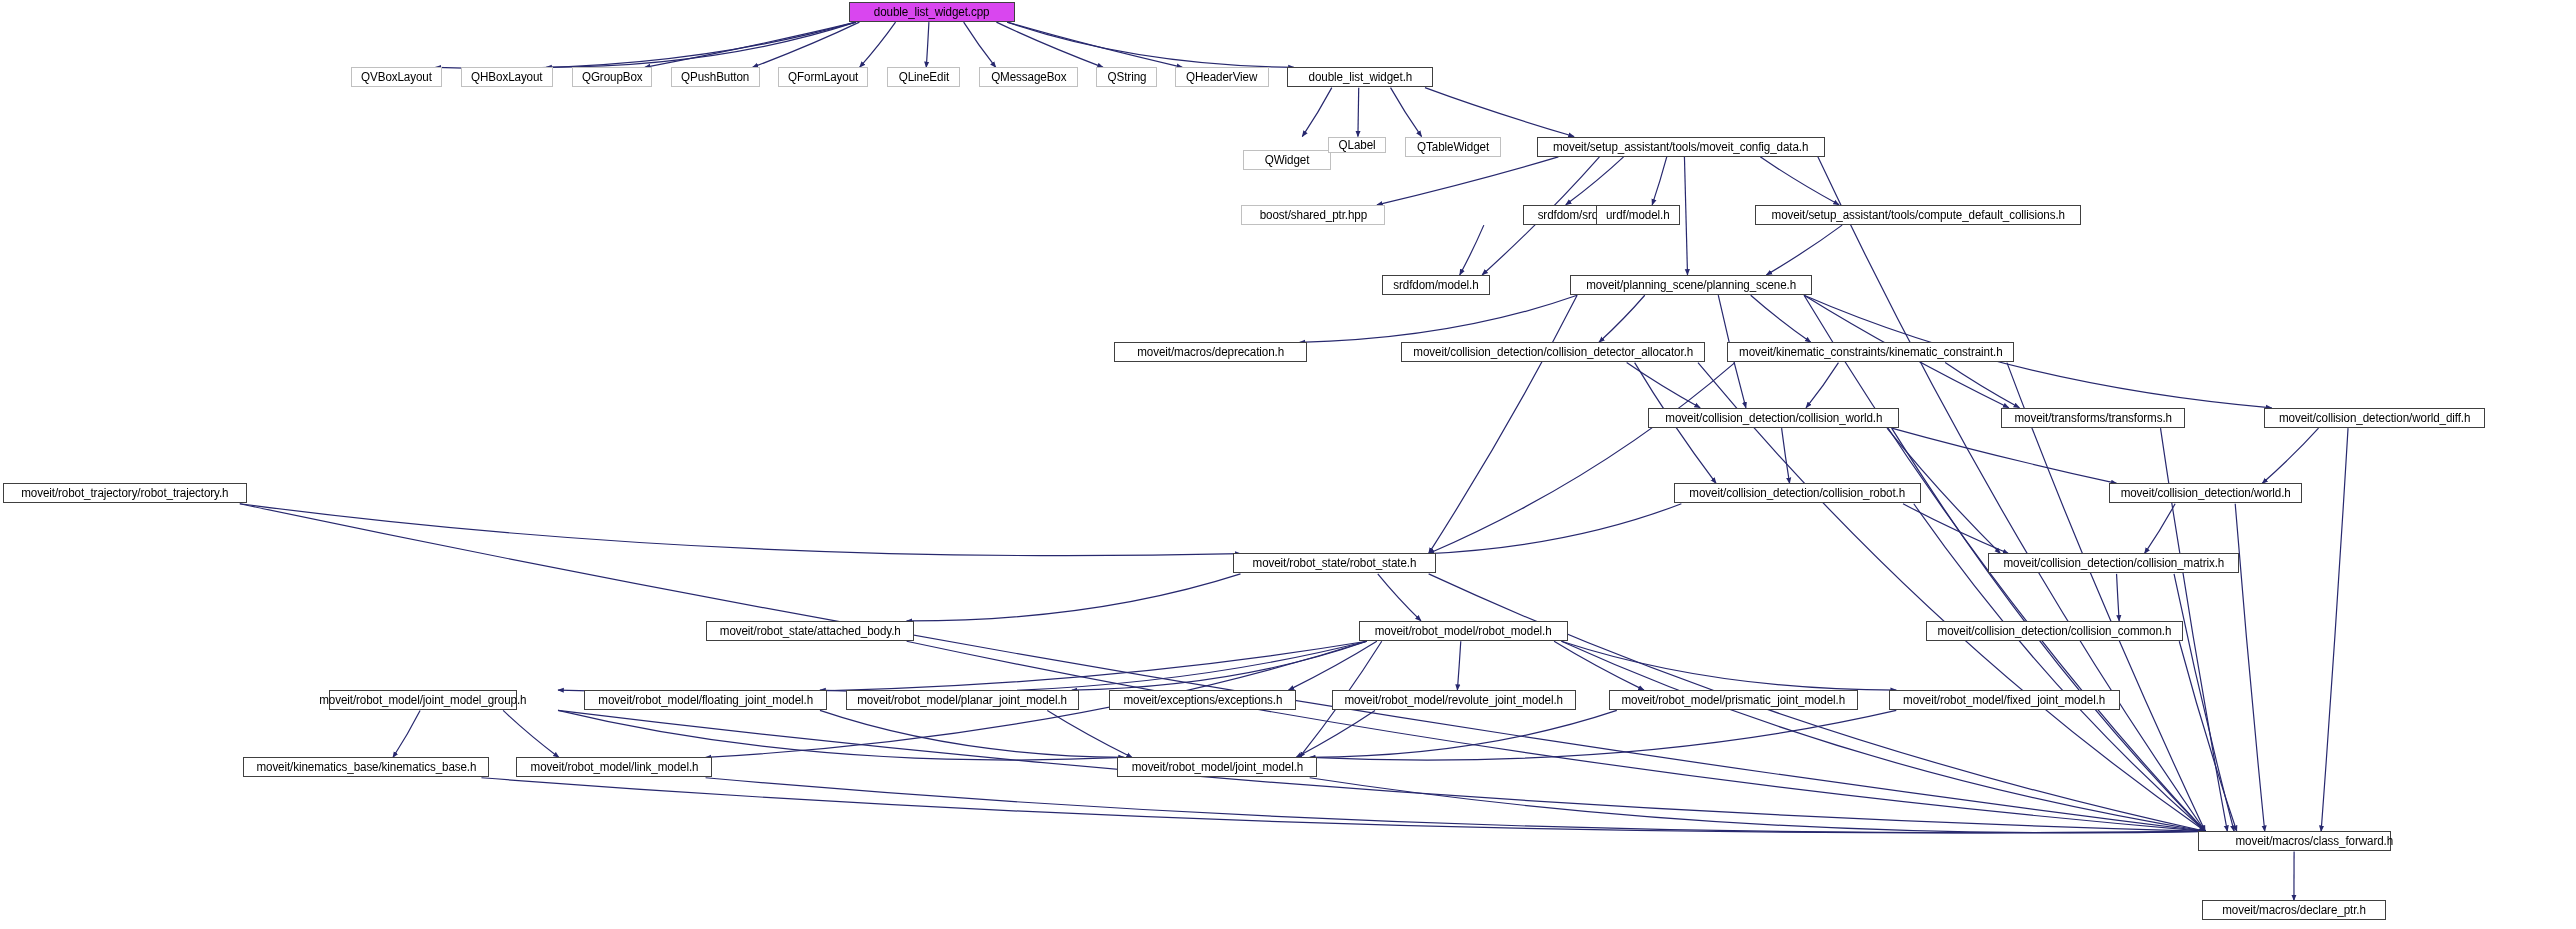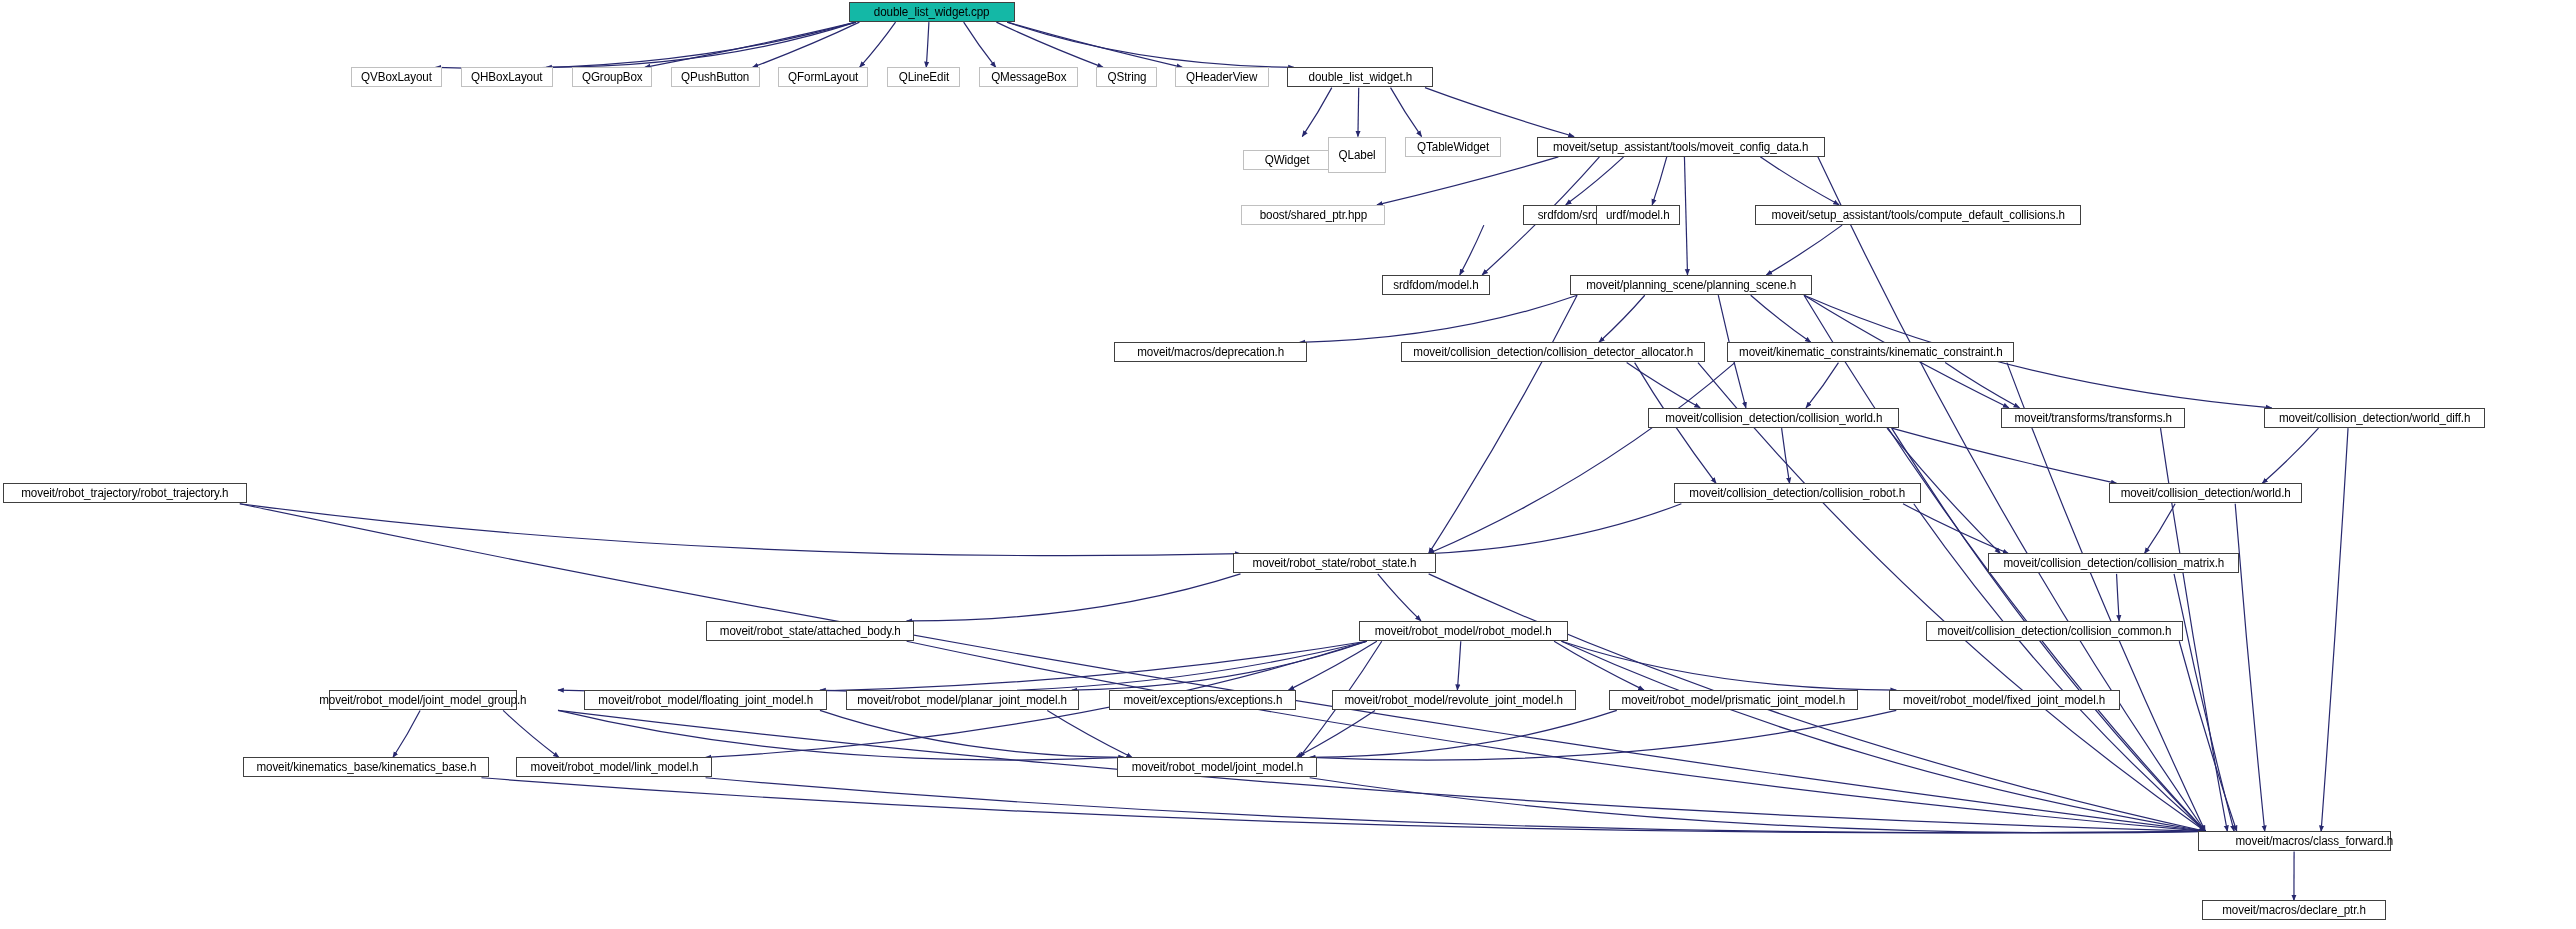--- a/index.html
+++ b/index.html
@@ -4,21 +4,21 @@
 <style>
   html,body{margin:0;padding:0;background:#ffffff;}
   #canvas{position:relative;width:2576px;height:930px;background:#ffffff;
           font-family:"Liberation Sans", sans-serif;overflow:hidden;}
   #edges{position:absolute;left:0;top:0;width:2576px;height:930px;pointer-events:none;}
   .node{position:absolute;box-sizing:border-box;display:flex;align-items:center;
         justify-content:center;white-space:nowrap;background:#ffffff;
         font-size:12px;line-height:1;color:#000000;letter-spacing:-0.1px;}
   .node.thin{border:0.9px solid #c0c0c0;}
   .node.thick{border:0.9px solid #404040;}
-  .node.root{border:0.9px solid #404040;background:#14b8a6;}
+  .node.root{border:0.9px solid #404040;background:#d946ef;}
   .node span{display:block;transform:scaleX(0.97);}
 </style>
 </head>
 <body>
 
 <div id="canvas">
   <svg id="edges" viewBox="0 0 2793 1008" preserveAspectRatio="none">
       <defs>
         <marker id="ah" viewBox="0 0 10 10" refX="9" refY="5" markerWidth="7" markerHeight="7" orient="auto-start-reverse" markerUnits="userSpaceOnUse">
           <path d="M0,1 L10,5 L0,9 z" fill="#27286e"></path>
@@ -137,21 +137,21 @@
       </div>
       <div class="node thin" style="left: 1175px; top: 67px; width: 94px; height: 20px;">
         <span>QHeaderView</span>
       </div>
       <div class="node thick" style="left: 1287px; top: 67px; width: 146px; height: 20px;">
         <span>double_list_widget.h</span>
       </div>
       <div class="node thin" style="left: 1243px; top: 150px; width: 88px; height: 20px;">
         <span>QWidget</span>
       </div>
-      <div class="node thin" style="left: 1328px; top: 137px; width: 58px; height: 36px; text-align: center;">
+      <div class="node thin" style="left: 1328px; top: 137px; width: 58px; height: 16px; text-align: center;">
         <span>QLabel</span>
       </div>
       <div class="node thin" style="left: 1405px; top: 137px; width: 96px; height: 20px;">
         <span>QTableWidget</span>
       </div>
       <div class="node thick" style="left: 1537px; top: 137px; width: 288px; height: 20px;">
         <span>moveit/setup_assistant/tools/moveit_config_data.h</span>
       </div>
       <div class="node thin" style="left: 1241px; top: 205px; width: 144px; height: 20px;">
         <span>boost/shared_ptr.hpp</span>

